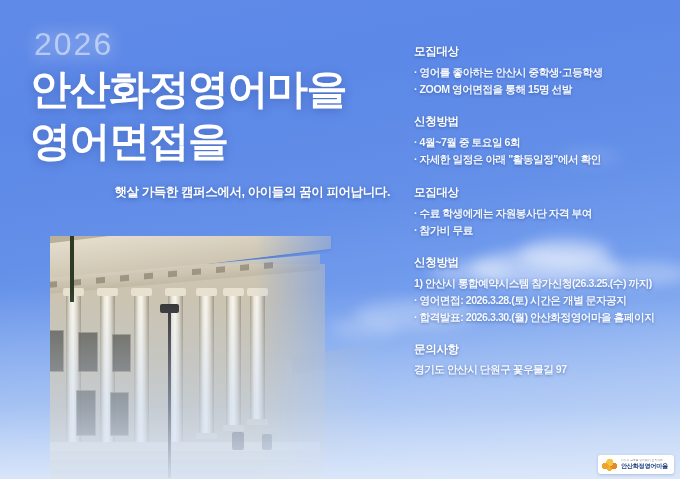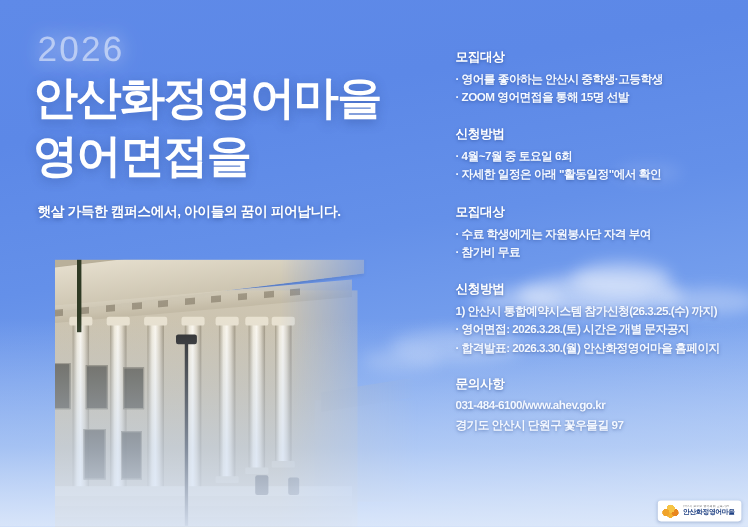--- a/index.html
+++ b/index.html
@@ -109,21 +109,21 @@
     margin:0 0 4px 4px;
   }
   .t-line{
     font-size:41px;font-weight:800;line-height:1.22;color:#ffffff;letter-spacing:-1.5px;
     margin:0;text-shadow:0 2px 10px rgba(38,70,140,.42);
     white-space:nowrap;
   }
   .t-line2{margin-top:2px;}
   .subtitle{
     margin:18px 0 0 4px;font-size:12.5px;font-weight:700;color:#ffffff;
-    letter-spacing:-.4px;text-shadow:0 1px 5px rgba(30,60,130,.6);white-space:nowrap;
+    letter-spacing:-.4px;text-shadow:0 1px 5px rgba(30,60,130,.6);white-space:nowrap;text-align:right;
   }
 
   
   .info{position:absolute;left:414px;top:44px;width:262px;z-index:6;}
   .sec{margin-bottom:16px;}
   .sec-title{
     font-size:11.5px;font-weight:800;color:#ffffff;letter-spacing:-.3px;
     margin:0 0 5px 0;text-shadow:0 1px 3px rgba(30,60,130,.55);
   }
   .sec li{
@@ -251,21 +251,20 @@
       <ul>
         <li class="plain">1) 안산시 통합예약시스템 참가신청(26.3.25.(수) 까지)</li>
         <li class="plain">· 영어면접: 2026.3.28.(토) 시간은 개별 문자공지</li>
         <li class="plain">· 합격발표: 2026.3.30.(월) 안산화정영어마을 홈페이지</li>
       </ul>
     </div>
 
     <div class="sec contact">
       <div class="sec-title">문의사항</div>
       <ul>
-        <li class="plain">031-484-6100/www.ahev.go.kr</li>
         <li class="plain">경기도 안산시 단원구 꽃우물길 97</li>
       </ul>
     </div>
 
   </div>
 
   <div class="logo-badge">
     <div class="logo-mark"></div>
     <div class="logo-txt">
       <span class="logo-sub">안산시 글로벌 영어체험 교육기관</span>

